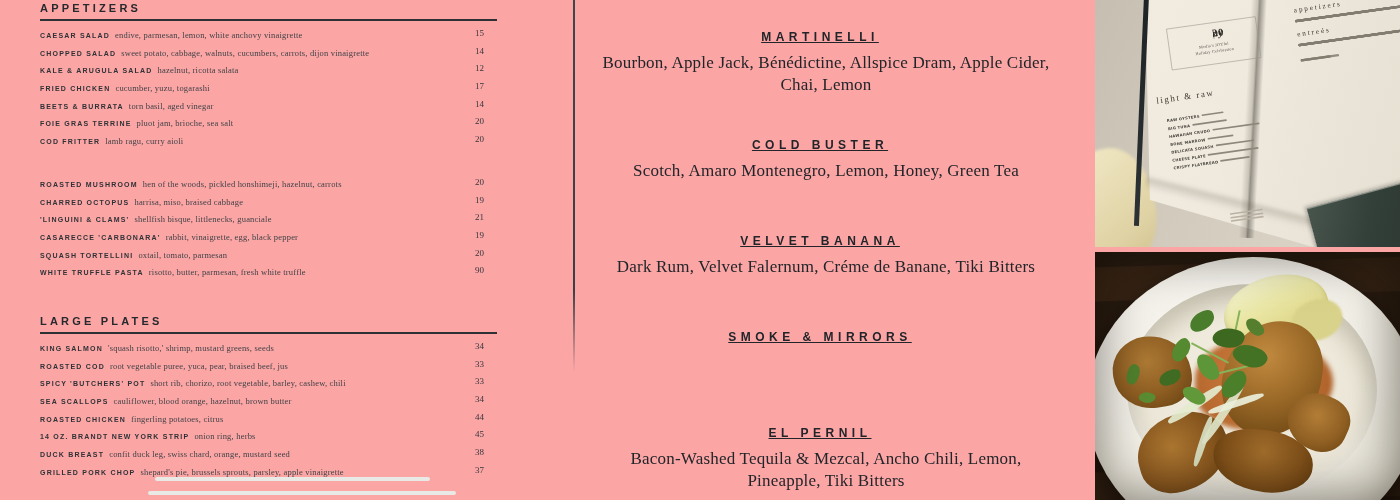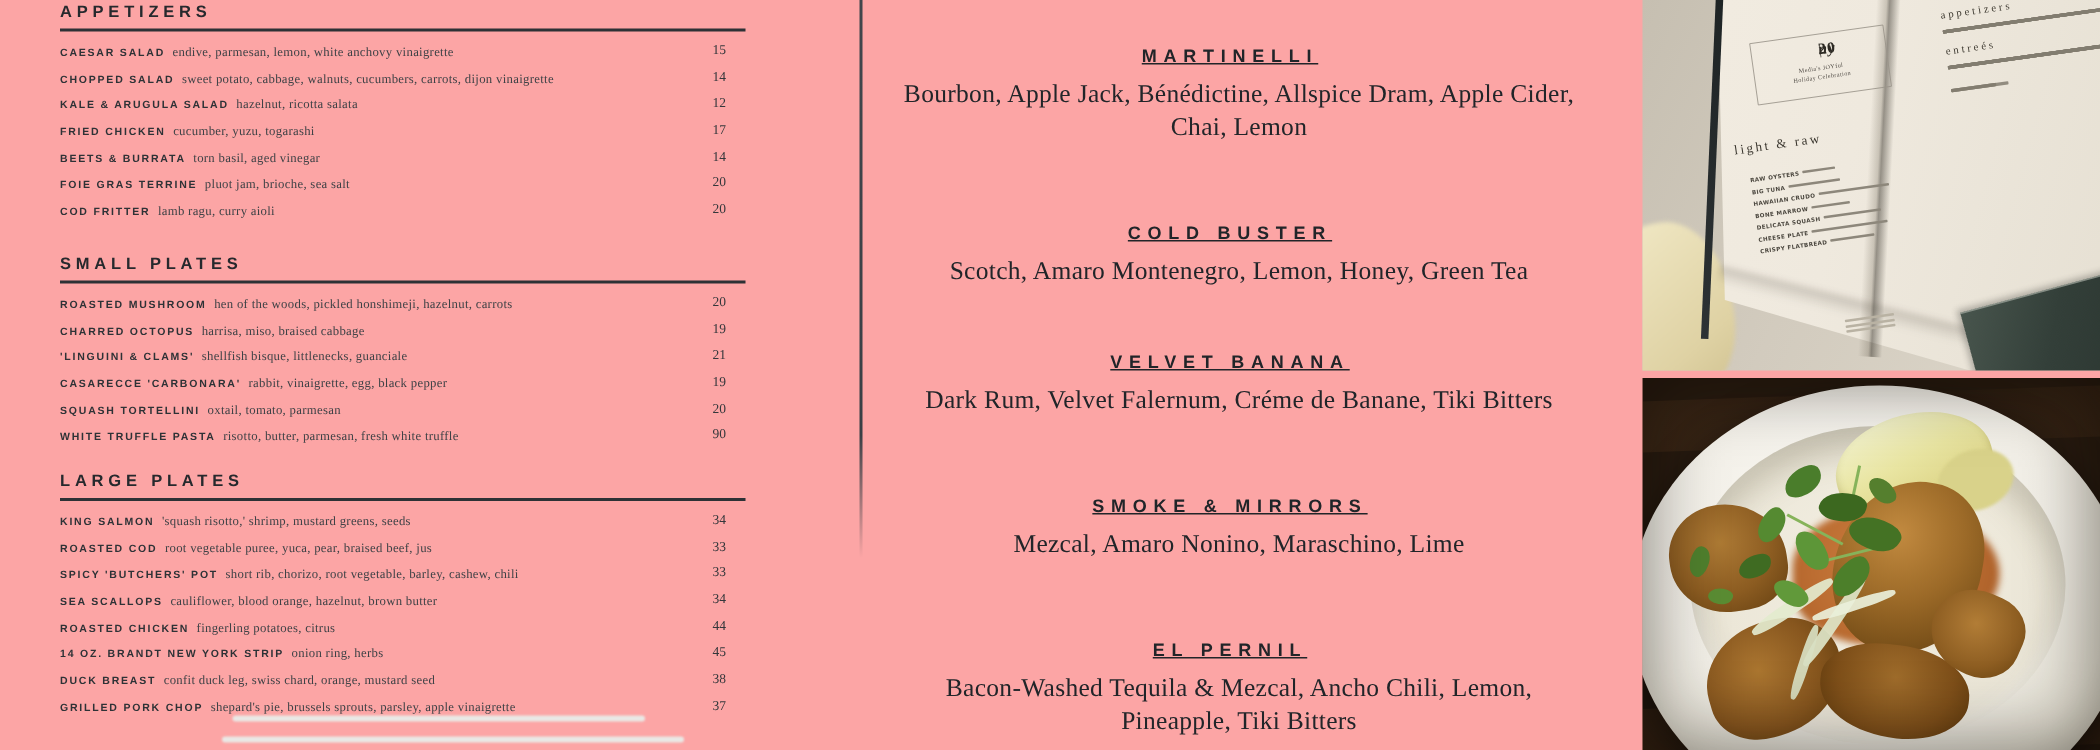--- a/index.html
+++ b/index.html
@@ -159,21 +159,20 @@
     <span class="mi-left"><span class="mi-name">FOIE GRAS TERRINE</span><span class="mi-desc">pluot jam, brioche, sea salt</span></span>
     <span class="mi-price">20</span>
   </div>
           <div class="mrow">
     <span class="mi-left"><span class="mi-name">COD FRITTER</span><span class="mi-desc">lamb ragu, curry aioli</span></span>
     <span class="mi-price">20</span>
   </div>
         </div>
     </div>
     <div class="menu-section" style="top:170px">
-      <h2>SMALL PLATES</h2>
       <div class="rows">
           <div class="mrow">
     <span class="mi-left"><span class="mi-name">ROASTED MUSHROOM</span><span class="mi-desc">hen of the woods, pickled honshimeji, hazelnut, carrots</span></span>
     <span class="mi-price">20</span>
   </div>
           <div class="mrow">
     <span class="mi-left"><span class="mi-name">CHARRED OCTOPUS</span><span class="mi-desc">harrisa, miso, braised cabbage</span></span>
     <span class="mi-price">19</span>
   </div>
           <div class="mrow">
@@ -235,31 +234,30 @@
     <div class="faint-bar" style="top:491px;left:108px;width:308px"></div>
   </div>
 
   <div class="divider"></div>
 
   <div class="cocktail-menu">
     <div class="cocktail" style="top:30px">
       <h3>MARTINELLI</h3>
       <p>Bourbon, Apple Jack, Bénédictine, Allspice Dram, Apple Cider, Chai, Lemon</p>
     </div>
-    <div class="cocktail" style="top:148px">
+    <div class="cocktail" style="top:138px">
       <h3>COLD BUSTER</h3>
       <p>Scotch, Amaro Montenegro, Lemon, Honey, Green Tea</p>
     </div>
     <div class="cocktail" style="top:234px">
       <h3>VELVET BANANA</h3>
       <p>Dark Rum, Velvet Falernum, Créme de Banane, Tiki Bitters</p>
     </div>
     <div class="cocktail" style="top:330px">
       <h3>SMOKE &amp; MIRRORS</h3>
-      <p>Mezcal, Amaro Nonino, Maraschino, Lime</p>
     </div>
     <div class="cocktail" style="top:426px">
       <h3>EL PERNIL</h3>
       <p>Bacon-Washed Tequila &amp; Mezcal, Ancho Chili, Lemon, Pineapple, Tiki Bitters</p>
     </div>
   </div>
 
   <div class="photo photo-book">
     <div class="pm-chair"></div>
     <div class="pm-pages"></div>

